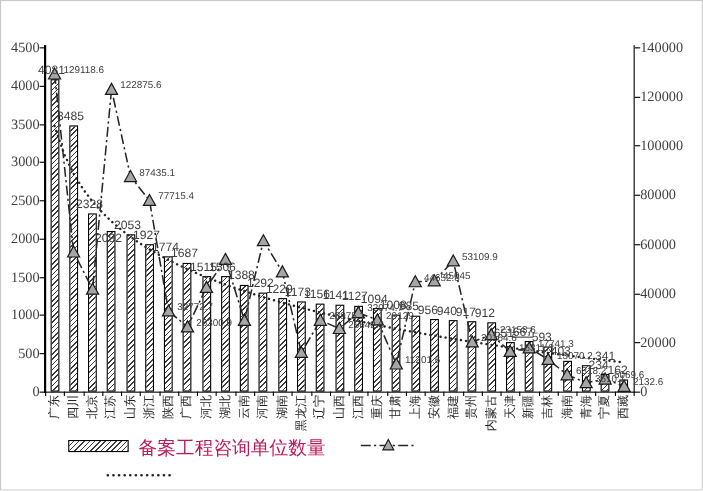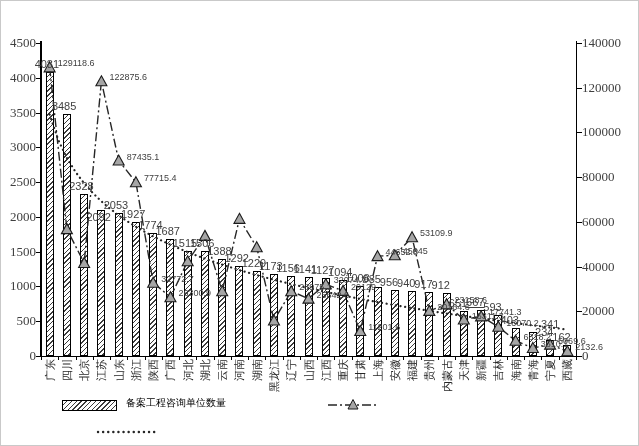--- a/index.html
+++ b/index.html
@@ -10,21 +10,21 @@
   .ytick-label{position:absolute;font-family:"Liberation Serif",serif;font-size:13px;color:#3f3f3f;
                text-align:right;width:34px;}
   .ytick-label.right{text-align:left;width:58px;}
   .bar{position:absolute;box-sizing:border-box;border:1px solid #000;
        background:repeating-linear-gradient(135deg,#ffffff 0px,#ffffff 2.4px,#3c3c3c 2.4px,#3c3c3c 3.4px);}
   .bar-label{position:absolute;font-size:11px;color:#3f3f3f;width:40px;white-space:nowrap;}
   .gdp-label{position:absolute;font-size:9px;color:#3f3f3f;white-space:nowrap;}
   .xcat{position:absolute;font-size:11px;color:#262626;transform:rotate(-90deg);
         text-align:right;white-space:nowrap;height:14px;line-height:14px;}
   svg{position:absolute;left:0;top:0;}
-  .legend-label{position:absolute;font-size:10px;color:#000000;white-space:nowrap;}
+  .legend-label{position:absolute;font-size:17px;color:#be185d;white-space:nowrap;}
   .legend-swatch-bar{position:absolute;box-sizing:border-box;border:1px solid #000;
        background:repeating-linear-gradient(135deg,#ffffff 0px,#ffffff 2.4px,#3c3c3c 2.4px,#3c3c3c 3.4px);}
 </style>
 </head>
 <body>
 
 <div id="frame">
   <div id="plot">
       <div class="axis-line" style="left: 39px; top: 40px; width: 1.6px; height: 316px;"></div>
       <div class="axis-line" style="left: 575px; top: 40px; width: 1.4px; height: 316px;"></div>

